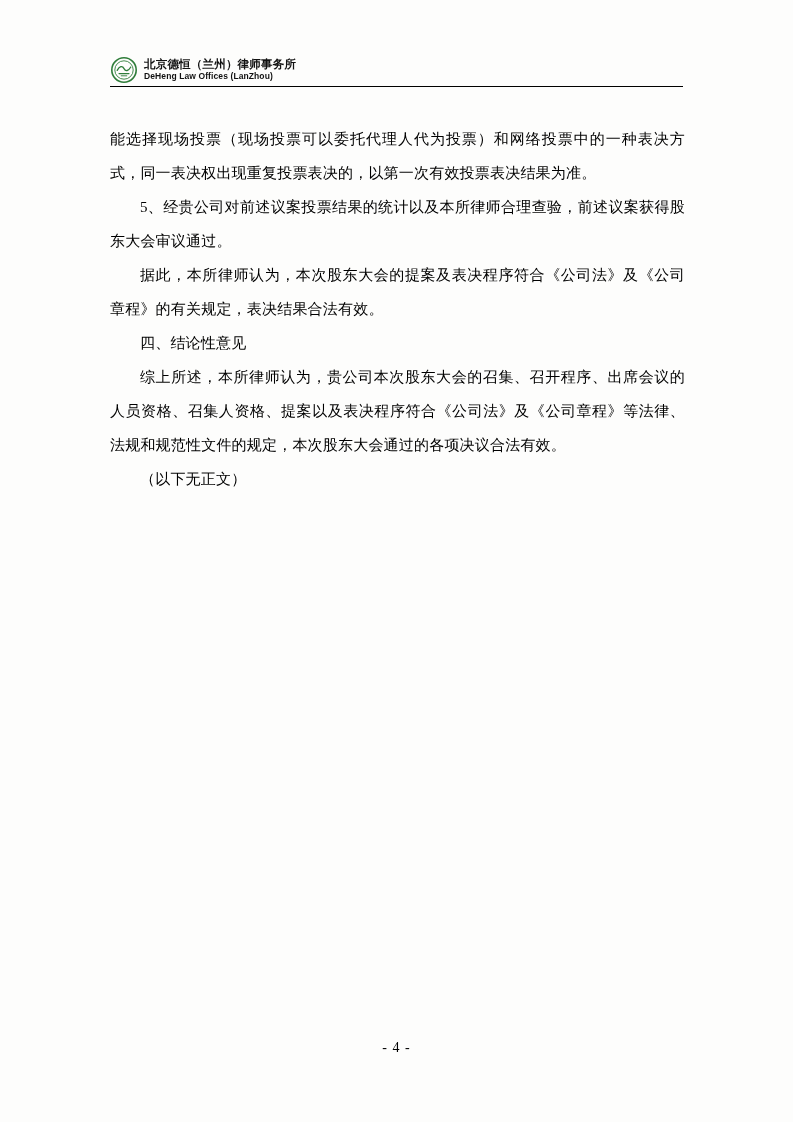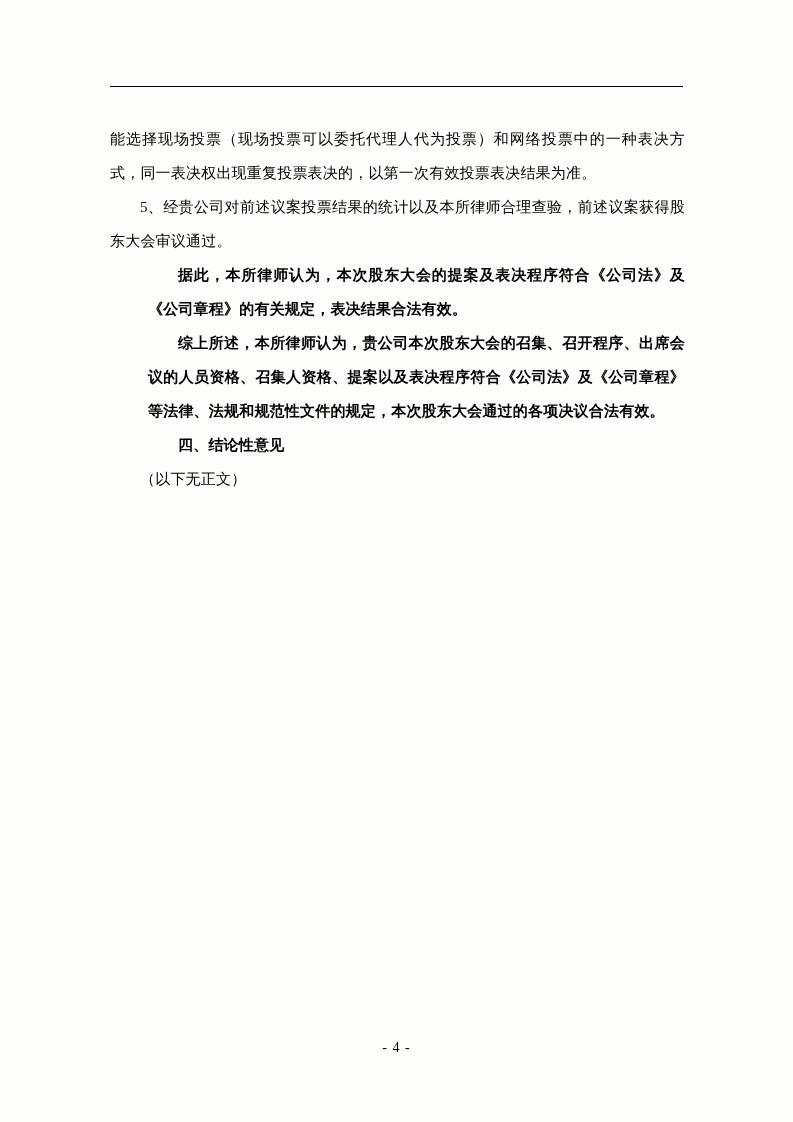--- a/index.html
+++ b/index.html
@@ -95,57 +95,71 @@
     font-size: 15px;
     line-height: 34px;
     text-align: justify;
     text-justify: inter-ideograph;
     letter-spacing: 0.2px;
   }
   .indent {
     text-indent: 2em;
   }
   .bold {
-    font-weight: bold;
-    margin-left: 38px;
+    font-weight: normal;
   }
   
   .footer {
     position: absolute;
     left: 0;
     top: 1040px;
     width: 793px;
     text-align: center;
     font-size: 14px;
     font-family: "Liberation Serif", "DejaVu Serif", serif;
     letter-spacing: 1px;
   }
 </style>
 </head>
 <body>
 
 <div class="page">
 
   <div class="header">
     <div class="header-inner">
+      <div class="firm">
+        <span class="firm-logo">
+          <svg width="28" height="28" viewBox="0 0 28 28" xmlns="http://www.w3.org/2000/svg">
+            <circle cx="14" cy="14" r="12.2" fill="none" stroke="#2f7d3a" stroke-width="1.6"></circle>
+            <circle cx="14" cy="14" r="9.2" fill="none" stroke="#2f7d3a" stroke-width="0.9"></circle>
+            <path d="M7.2 14.4 C9.5 10.2, 12.4 9.4, 14 12.6 C15.6 15.8, 18.5 15.0, 20.8 11.0" fill="none" stroke="#2f7d3a" stroke-width="1.3" stroke-linecap="round"></path>
+            <path d="M9.0 17.6 L19.0 17.6" stroke="#2f7d3a" stroke-width="1.1" stroke-linecap="round"></path>
+            <path d="M11.2 19.8 L16.8 19.8" stroke="#2f7d3a" stroke-width="0.9" stroke-linecap="round"></path>
+          </svg>
+        </span>
+        <span class="firm-text">
+          <span class="firm-cn">北京德恒（兰州）律师事务所</span>
+          <span class="firm-en">DeHeng Law Offices (LanZhou)</span>
+        </span>
+      </div>
     </div>
     <div class="header-rule"></div>
   </div>
 
   <div class="content">
 
     <p>能选择现场投票（现场投票可以委托代理人代为投票）和网络投票中的一种表决方式，同一表决权出现重复投票表决的，以第一次有效投票表决结果为准。</p>
 
     <p class="indent">5、经贵公司对前述议案投票结果的统计以及本所律师合理查验，前述议案获得股东大会审议通过。</p>
 
     <p class="indent bold">据此，本所律师认为，本次股东大会的提案及表决程序符合《公司法》及《公司章程》的有关规定，表决结果合法有效。</p>
 
+    <p class="indent bold">四、结论性意见</p>
+
     <p class="indent bold">综上所述，本所律师认为，贵公司本次股东大会的召集、召开程序、出席会议的人员资格、召集人资格、提案以及表决程序符合《公司法》及《公司章程》等法律、法规和规范性文件的规定，本次股东大会通过的各项决议合法有效。</p>
-
-    <p class="indent bold">四、结论性意见</p>
 
 
     <p class="indent">（以下无正文）</p>
 
   </div>
 
   <div class="footer">- 4 -</div>
 
 </div>
 

